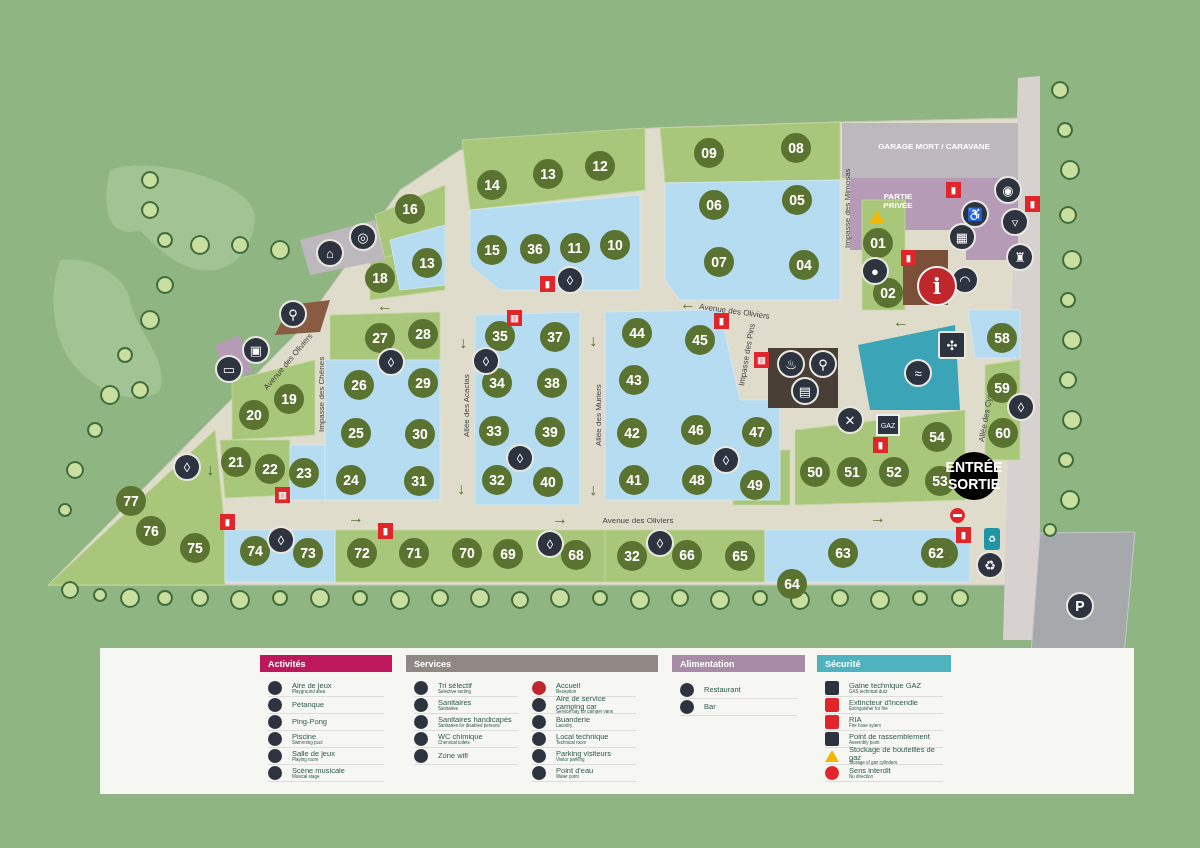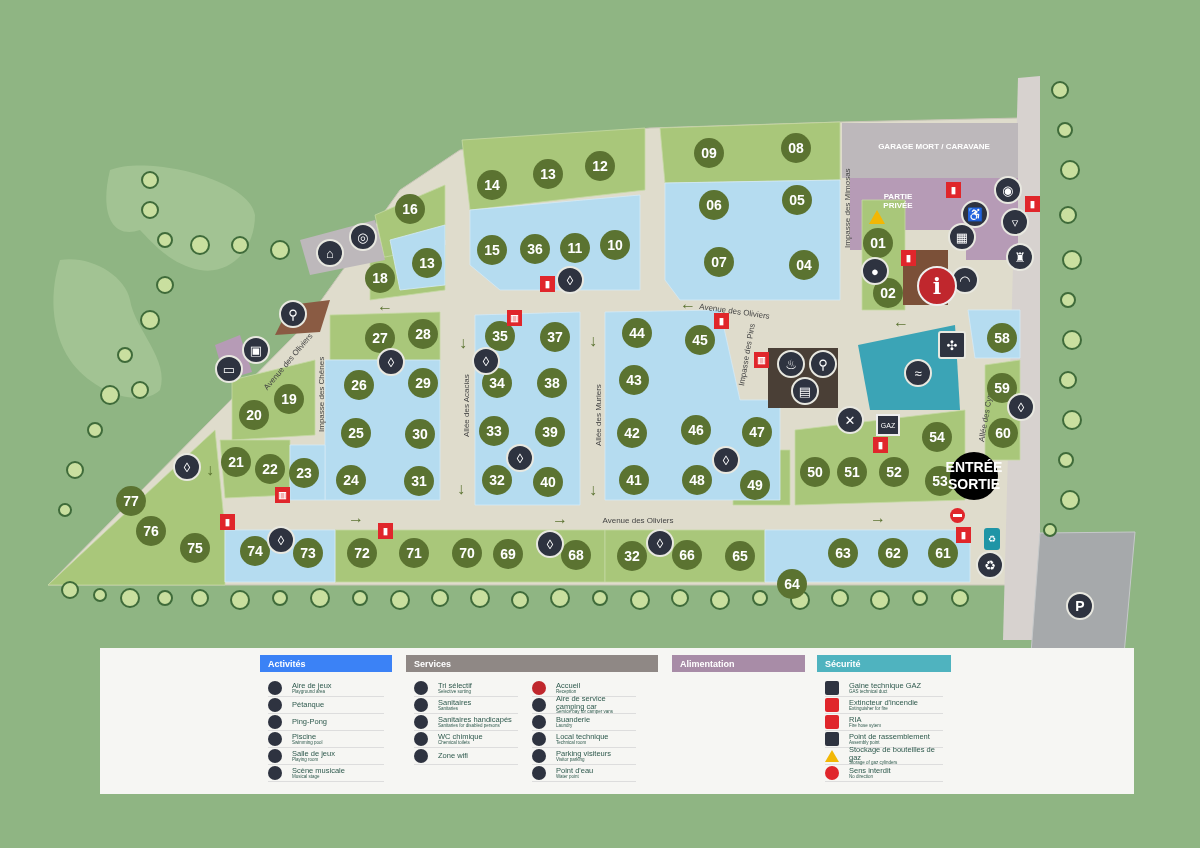--- a/index.html
+++ b/index.html
@@ -212,21 +212,21 @@
       <div class="pitch" style="left: 755px; top: 485px;">49</div>
       <div class="pitch" style="left: 815px; top: 472px;">50</div>
       <div class="pitch" style="left: 852px; top: 472px;">51</div>
       <div class="pitch" style="left: 894px; top: 472px;">52</div>
       <div class="pitch" style="left: 940px; top: 481px;">53</div>
       <div class="pitch" style="left: 937px; top: 437px;">54</div>
       <div class="pitch" style="left: 1002px; top: 338px;">58</div>
       <div class="pitch" style="left: 1002px; top: 388px;">59</div>
       <div class="pitch" style="left: 1003px; top: 433px;">60</div>
       <div class="pitch" style="left: 943px; top: 553px;">61</div>
-      <div class="pitch" style="left: 893px; top: 553px;">62</div>
+      <div class="pitch" style="left: 936px; top: 553px;">62</div>
       <div class="pitch" style="left: 843px; top: 553px;">63</div>
       <div class="pitch" style="left: 792px; top: 584px;">64</div>
       <div class="pitch" style="left: 740px; top: 556px;">65</div>
       <div class="pitch" style="left: 687px; top: 555px;">66</div>
       <div class="pitch" style="left: 632px; top: 556px;">32</div>
       <div class="pitch" style="left: 576px; top: 555px;">68</div>
       <div class="pitch" style="left: 508px; top: 554px;">69</div>
       <div class="pitch" style="left: 467px; top: 553px;">70</div>
       <div class="pitch" style="left: 414px; top: 553px;">71</div>
       <div class="pitch" style="left: 362px; top: 553px;">72</div>
@@ -302,21 +302,21 @@
   <div class="warn"></div>
   <div class="gaz">GAZ</div>
   <div class="entry">ENTRÉE SORTIE</div>
   <div class="noentry"></div>
   <div class="bin">♻</div>
   <div class="ico" style="left:952px;top:345px;border-radius:3px;background:#2e3340">✣</div>
 </div>
 
 <div id="legend">
   <div class="lcol" style="left:160px;width:132px">
-    <div class="lhead" style="background:#3b82f6">Activités</div>
+    <div class="lhead" style="background:#be185d">Activités</div>
     <div id="lg-act" style="padding:8px 8px 0 8px">
         <div class="litem">
           <span class="li"></span>
           <span class="lt">
             <span class="a">Aire de jeux</span>
             <span class="b">Playground area</span>
           </span>
         </div>
         <div class="litem">
           <span class="li"></span>
@@ -433,20 +433,34 @@
             <span class="lt">
               <span class="a">Point d'eau</span>
               <span class="b">Water point</span>
             </span>
           </div>
         </div>
     </div>
   </div>
   <div class="lcol" style="left:572px;width:133px">
     <div class="lhead" style="background:#a88ca7">Alimentation</div>
+    <div id="lg-ali" style="padding:10px 8px 0 8px">
+        <div class="litem">
+          <span class="li"></span>
+          <span class="lt">
+            <span class="a">Restaurant</span>
+          </span>
+        </div>
+        <div class="litem">
+          <span class="li"></span>
+          <span class="lt">
+            <span class="a">Bar</span>
+          </span>
+        </div>
+      </div>
   </div>
   <div class="lcol" style="left:717px;width:134px">
     <div class="lhead" style="background:#4fb3bf">Sécurité</div>
     <div id="lg-sec" style="padding:8px 8px 0 8px">
         <div class="litem">
           <span class="li" style="border-radius: 2px;"></span>
           <span class="lt">
             <span class="a">Gaine technique GAZ</span>
             <span class="b">GAS technical duct</span>
           </span>

